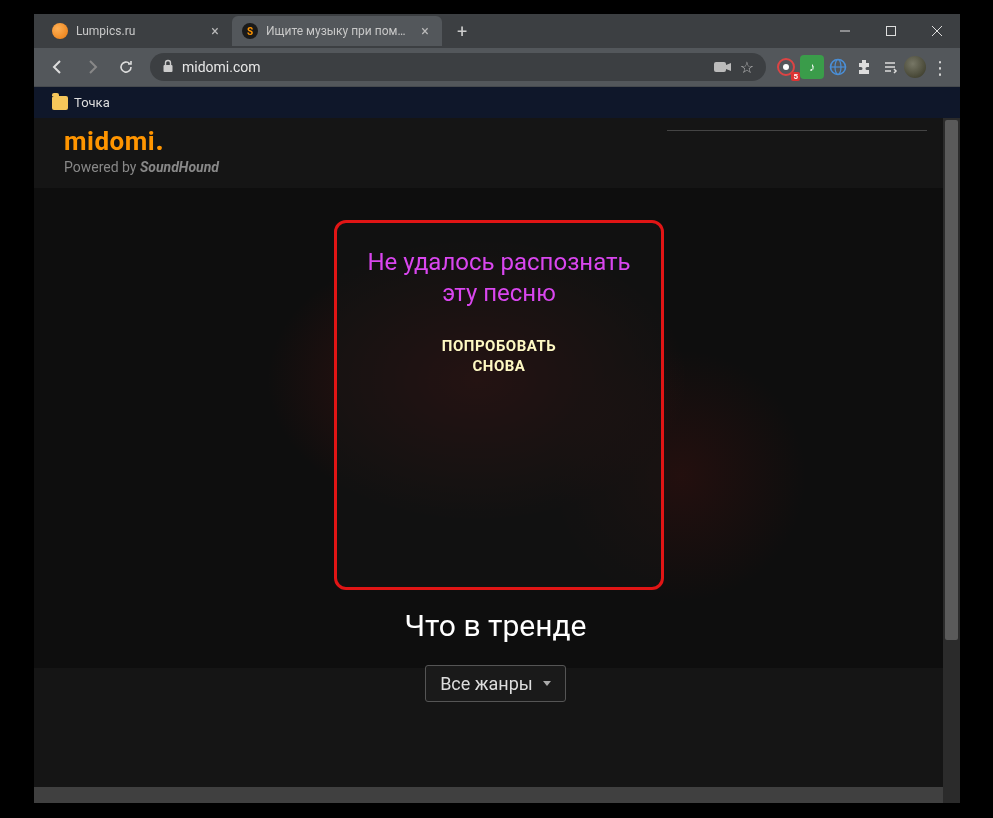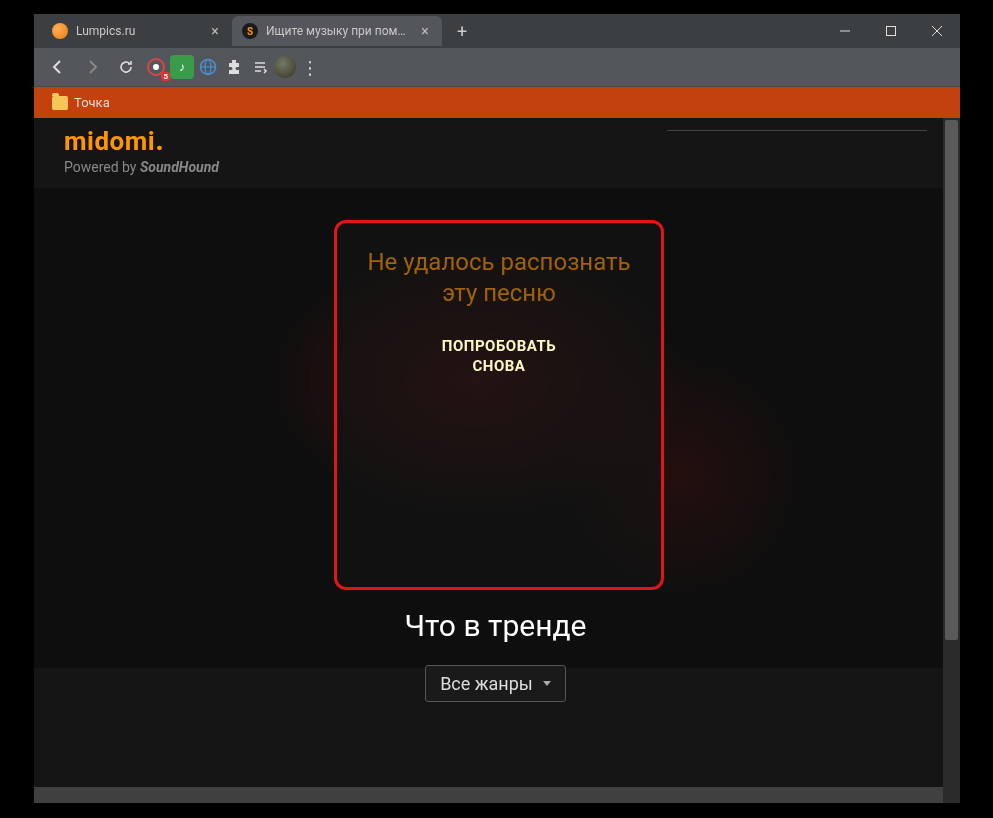--- a/index.html
+++ b/index.html
@@ -23,42 +23,42 @@
 
 .toolbar { height: 38px; background: #53575b; display:flex; align-items:center; padding:0 8px; gap:2px; }
 .tb-btn { width:32px; height:30px; display:flex; align-items:center; justify-content:center; color:#ddd; border-radius:50%; }
 .tb-btn.disabled { color:#888; }
 .omnibox { flex:1; height:28px; background:#3c3f42; border-radius:14px; display:flex; align-items:center; padding:0 12px; gap:8px; margin:0 6px; }
 .lock-icon { color:#ccc; }
 .url-text { color:#e8e8e8; font-size:14px; flex:1; }
 .ext-icon { width:24px; height:24px; display:flex; align-items:center; justify-content:center; border-radius:4px; font-size:12px; position:relative; }
 .ext-badge { position:absolute; bottom:-2px; right:-2px; background:#d33; color:#fff; font-size:8px; padding:0 2px; border-radius:2px; font-weight:700; }
 
-.bookmarks { height:32px; background:#c2410c; border-top:1px solid #464a4e; display:flex; align-items:center; padding:0 12px; gap:6px; }
+.bookmarks { height:32px; background:#0f172a; border-top:1px solid #464a4e; display:flex; align-items:center; padding:0 12px; gap:6px; }
 .bm-item { display:flex; align-items:center; gap:6px; color:#ddd; font-size:13px; padding:4px 6px; border-radius:4px; }
 .bm-folder { width:16px; height:14px; background:#f5c65a; border-radius:2px; position:relative; }
 .bm-folder::before { content:''; position:absolute; top:-3px; left:0; width:7px; height:3px; background:#f5c65a; border-radius:2px 2px 0 0; }
 
 .content { flex:1; background:#000; position:relative; overflow:hidden; }
 .scrollbar-v { position:absolute; right:0; top:0; width:17px; height:100%; background:#2b2b2b; }
 .scroll-thumb { position:absolute; right:2px; top:2px; width:13px; height:520px; background:#5a5a5a; border-radius:2px; }
 .scroll-track-bottom { position:absolute; left:0; bottom:0; right:17px; height:16px; background:#404040; }
 
 .page { position:absolute; left:0; top:0; right:3px; height:100%; background:#151515; }
 .logo-area { position:absolute; left:30px; top:4px; }
 .logo-text { font-family: Georgia, serif; font-size:26px; font-weight:700; letter-spacing:0.5px; }
 .logo-m1 { color:#ff9500; }
 .logo-dot { color:#ff9500; font-size:30px; }
 .powered { color:#888; font-size:14px; margin-top:2px; }
 .powered b { font-weight:700; font-style:italic; }
 
 .hero-bg { position:absolute; left:0; right:0; top:70px; height:480px; background: radial-gradient(ellipse 300px 200px at 48% 40%, rgba(200,30,20,0.25), transparent 70%), radial-gradient(ellipse 180px 180px at 70% 60%, rgba(120,20,15,0.2), transparent 70%), #0e0e0e; }
 
 .modal-box { position:absolute; left:300px; top:102px; width:330px; height:370px; border:3px solid #e11515; border-radius:12px; background:rgba(20,20,20,0.6); padding:24px 18px; text-align:center; display:flex; flex-direction:column; justify-content:flex-start; }
-.modal-title { color:#a16207; font-size:24px; line-height:1.3; font-weight:400; }
+.modal-title { color:#d946ef; font-size:24px; line-height:1.3; font-weight:400; }
 .modal-body { color:#8a8a8a; font-size:19px; line-height:1.4; margin-top:46px; }
 .modal-action { color:#fef9c3; font-size:15px; font-weight:700; letter-spacing:0.5px; margin-top:28px; line-height:1.3; }
 
 .trending { position:absolute; left:0; right:0; top:490px; text-align:center; }
 .trending-title { color:#fff; font-size:30px; font-weight:400; }
 .genre-btn { display:inline-flex; align-items:center; gap:10px; margin-top:22px; padding:7px 14px; border:1px solid #555; border-radius:3px; color:#ddd; font-size:18px; background:#1a1a1a; }
 .caret-down { width:0; height:0; border-left:4px solid transparent; border-right:4px solid transparent; border-top:5px solid #aaa; }
 </style>
 </head>
 <body>
@@ -108,20 +108,32 @@
     <div class="tb-btn disabled">
         <svg width="16" height="16" viewBox="0 0 16 16">
           <path d="M6 2 L12 8 L6 14" fill="none" stroke="currentColor" stroke-width="2"></path>
         </svg>
       </div>
     <div class="tb-btn">
         <svg width="16" height="16" viewBox="0 0 16 16">
           <path d="M13 8a5 5 0 1 1-1.5-3.5M13 2v3h-3" fill="none" stroke="currentColor" stroke-width="1.6"></path>
         </svg>
       </div>
+    <div class="omnibox">
+      <span class="lock-icon"><svg width="12" height="14" viewBox="0 0 12 14">
+            <rect x="1.5" y="6" width="9" height="7" rx="1" fill="currentColor"></rect>
+            <path d="M3.5 6V4a2.5 2.5 0 0 1 5 0v2" fill="none" stroke="currentColor" stroke-width="1.4"></path>
+          </svg></span>
+      <span class="url-text">midomi.com</span>
+      <span style="color:#bbb"><svg width="18" height="12" viewBox="0 0 18 12">
+            <rect x="0" y="1" width="12" height="10" rx="2" fill="currentColor"></rect>
+            <path d="M12 4l5-2v8l-5-2" fill="currentColor"></path>
+          </svg></span>
+      <span style="color:#bbb">☆</span>
+    </div>
     <div class="ext-icon" style="color:#fff">
         <svg width="18" height="18" viewBox="0 0 18 18">
           <circle cx="9" cy="9" r="8" fill="none" stroke="#d44" stroke-width="2"></circle>
           <circle cx="9" cy="9" r="3" fill="#fff"></circle>
         </svg>
         <span class="ext-badge">5</span>
       </div>
     <div class="ext-icon" style="background:#3a9c4a;color:#fff">♪</div>
     <div class="ext-icon" style="color:#4a8fd8">
         <svg width="18" height="18" viewBox="0 0 18 18">

